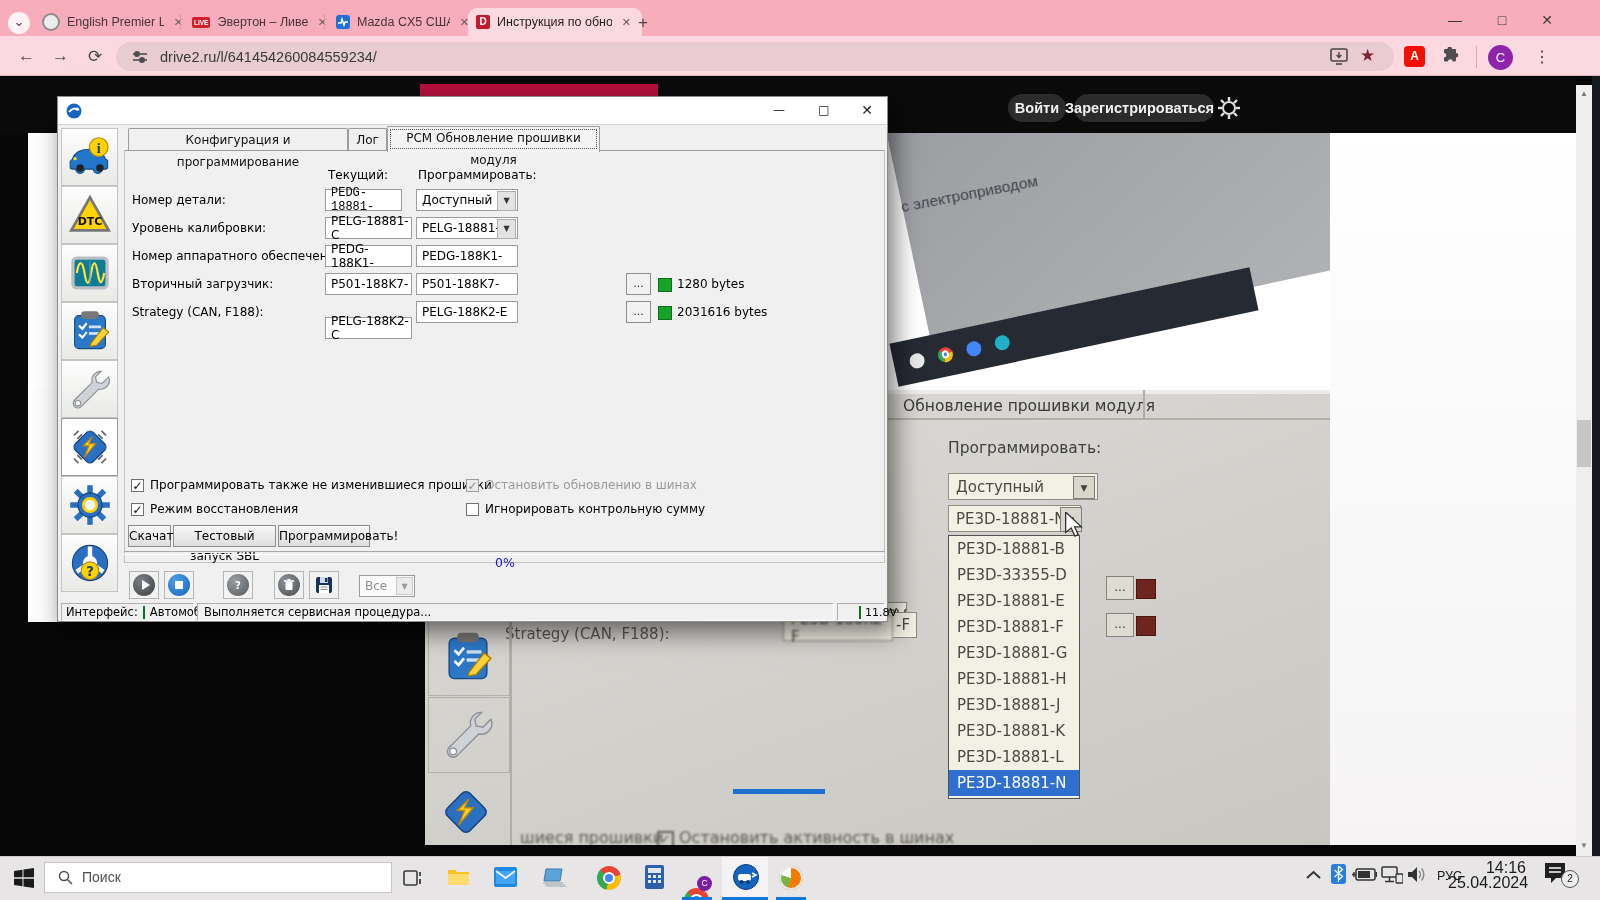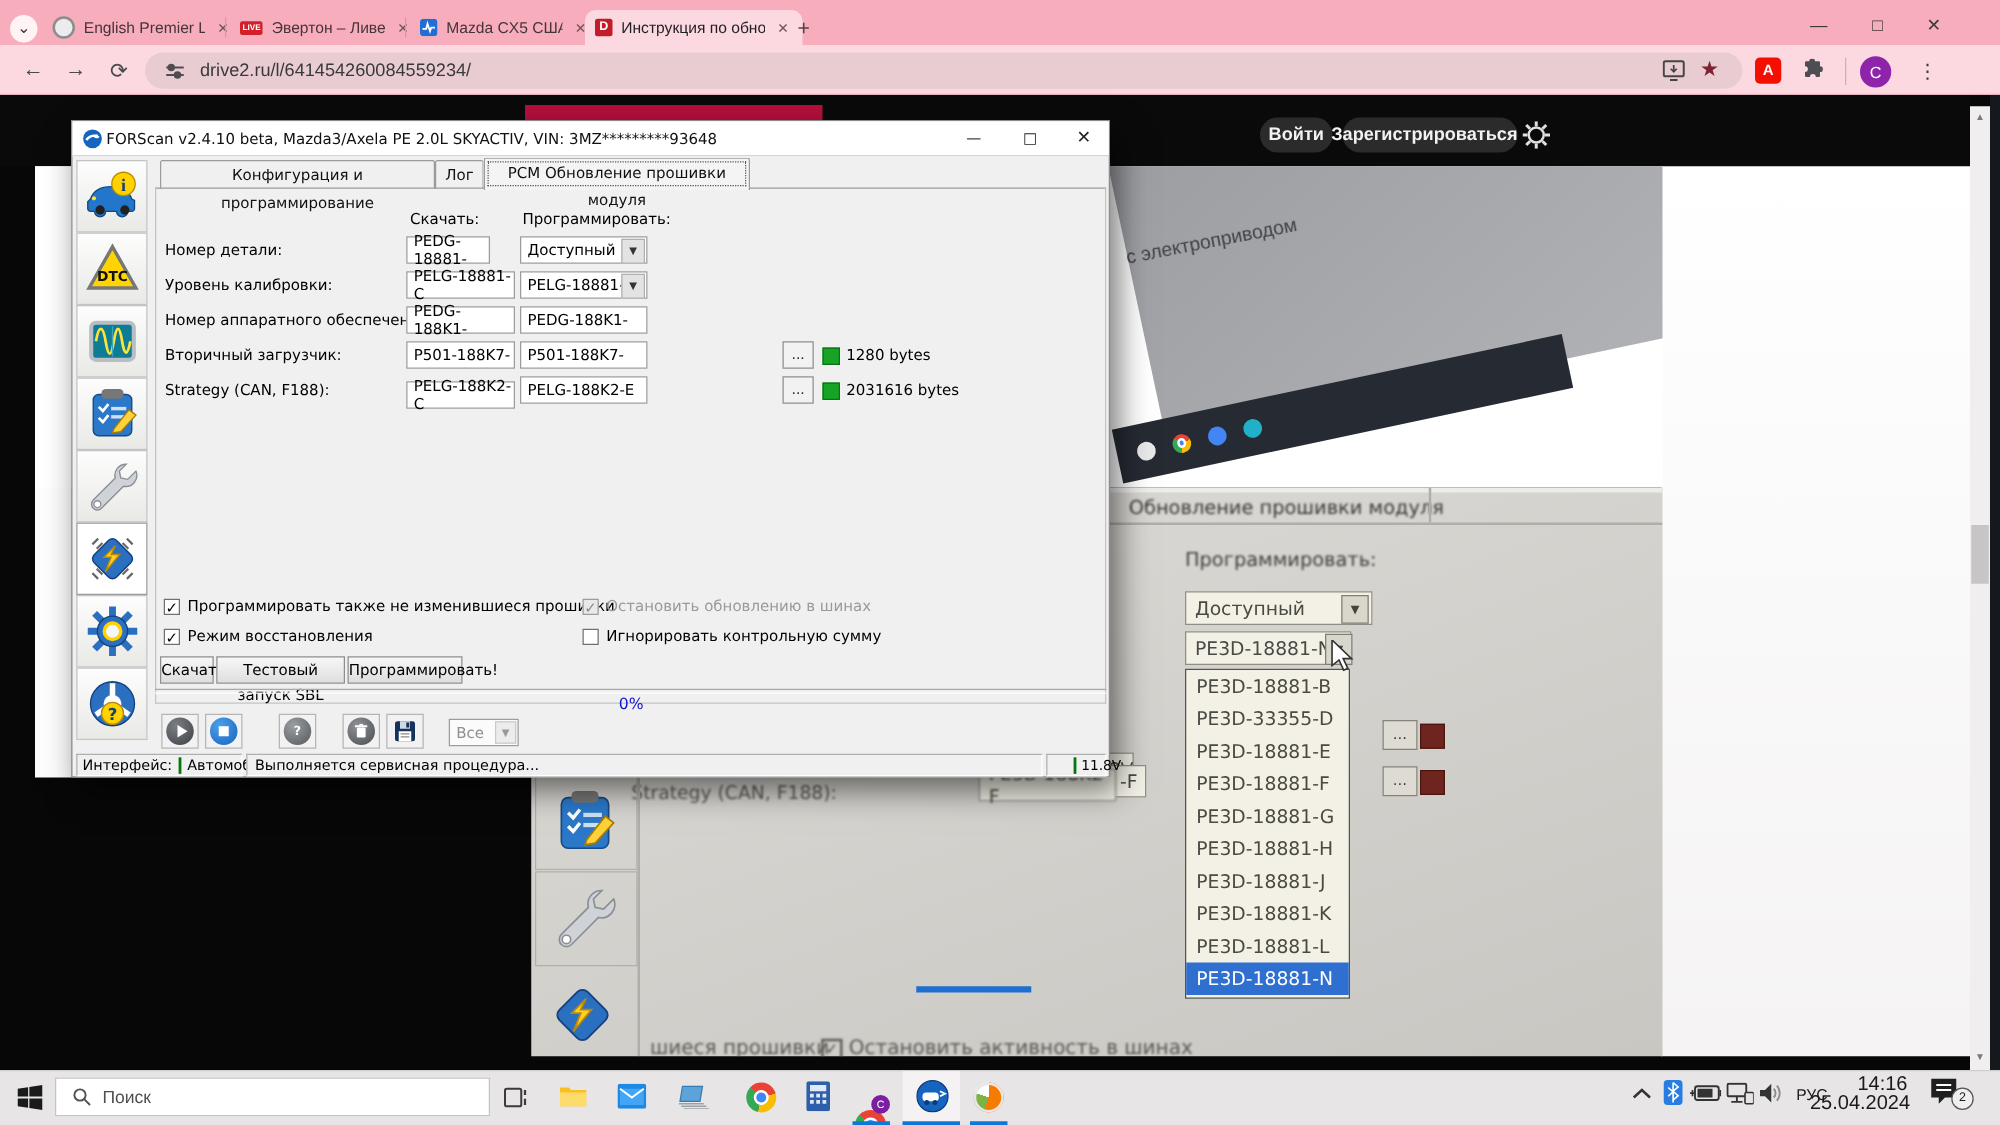--- a/index.html
+++ b/index.html
@@ -296,21 +296,20 @@
   <div class="abs" style="left:1534px;top:47px;font-size:16px;color:#3a3a3a;"><span>⋮</span></div>
   <div class="abs" style="left:0;top:75px;width:1600px;height:1px;background:#e2b4bf;"></div>
 
   <div class="abs fors">
     <div class="abs ftitle"></div>
     <svg class="abs" style="left:8px;top:6px;" width="16" height="16" viewBox="0 0 16 16">
       <circle cx="8" cy="8" r="7.5" fill="#1565c0"></circle>
       <path d="M3 9c3-4 7-4 10-2" stroke="#fff" stroke-width="2" fill="none"></path>
       <circle cx="11" cy="6" r="1.6" fill="#fff"></circle>
     </svg>
-    <div class="abs ftitletext">FORScan v2.4.10 beta, Mazda3/Axela PE 2.0L SKYACTIV, VIN: 3MZ*********93648</div>
     <div class="abs fctl" style="left:708px;"><span>—</span></div>
     <div class="abs fctl" style="left:753px;"><span>□</span></div>
     <div class="abs fctl" style="left:796px;font-size:14px;"><span>✕</span></div>
 
     <div class="abs ftab" style="left:70px;width:218px;">Конфигурация и программирование</div>
     <div class="abs ftab" style="left:290px;width:37px;">Лог</div>
     <div class="abs ftab active" style="left:329px;width:211px;">PCM Обновление прошивки модуля</div>
     <div class="abs ftabline"></div>
     <div class="abs" style="left:66px;top:53px;width:761px;height:413px;border:1px solid #c3c3c3;border-top:none;box-sizing:border-box;"></div>
 
@@ -391,25 +390,25 @@
     <div class="abs sbbtn" style="top:437px;">
       <svg width="44" height="44" viewBox="0 0 40 40">
         <circle cx="20" cy="20" r="16" fill="#2b6fc0" stroke="#14407e"></circle>
         <circle cx="20" cy="20" r="6.5" fill="#fff"></circle>
         <path d="M20 14 L20 5 M8 28l7-5 M32 28l-7-5" stroke="#fff" stroke-width="4"></path>
         <circle cx="20" cy="27" r="8" fill="#ffd200" stroke="#b8860b"></circle>
         <text x="20" y="31.5" text-anchor="middle" font-size="12" font-weight="bold" fill="#14407e">?</text>
       </svg>
     </div>
 
-    <div class="abs flabel" style="left:270px;top:71px;">Скачать:</div>
+    <div class="abs flabel" style="left:270px;top:71px;">Текущий:</div>
     <div class="abs flabel" style="left:360px;top:71px;">Программировать:</div>
 
     <div class="abs flabel" style="left:74px;top:96px;">Номер детали:</div>
-    <div class="abs ffield" style="left:267px;top:92px;width:67px;">
+    <div class="abs ffield" style="left:267px;top:92px;width:77px;font-family:Liberation Mono, monospace;">
       <span>PEDG-18881-</span>
       </div>
     <div class="abs ffield fcombo" style="left:358px;top:92px;width:102px;">
       <span>Доступный</span>
       <span class="car"><span>▼</span></span>
       </div>
 
     <div class="abs flabel" able="false" style="left:74px;top:124px;">Уровень калибровки:</div>
     <div class="abs ffield" style="left:267px;top:120px;width:87px;">
       <span>PELG-18881-C</span>
@@ -432,21 +431,21 @@
       <span>P501-188K7-</span>
       </div>
     <div class="abs ffield" style="left:358px;top:176px;width:102px;">
       <span>P501-188K7-</span>
       </div>
     <div class="abs fbrowse" style="left:568px;top:176px;"><span>...</span></div>
     <div class="abs gsq" style="left:600px;top:181px;"></div>
     <div class="abs flabel" style="left:619px;top:180px;">1280 bytes</div>
 
     <div class="abs flabel" style="left:74px;top:208px;">Strategy (CAN, F188):</div>
-    <div class="abs ffield" style="left:267px;top:208px;width:87px;align-items:center;">
+    <div class="abs ffield" style="left:267px;top:220px;width:87px;align-items:center;">
       <span>PELG-188K2-C</span>
       </div>
     <div class="abs ffield" style="left:358px;top:204px;width:102px;">
       <span>PELG-188K2-E</span>
       </div>
     <div class="abs fbrowse" style="left:568px;top:204px;"><span>...</span></div>
     <div class="abs gsq" style="left:600px;top:209px;"></div>
     <div class="abs flabel" style="left:619px;top:208px;">2031616 bytes</div>
 
     <div class="abs row" style="left:73px;top:381px;gap:6px;">

